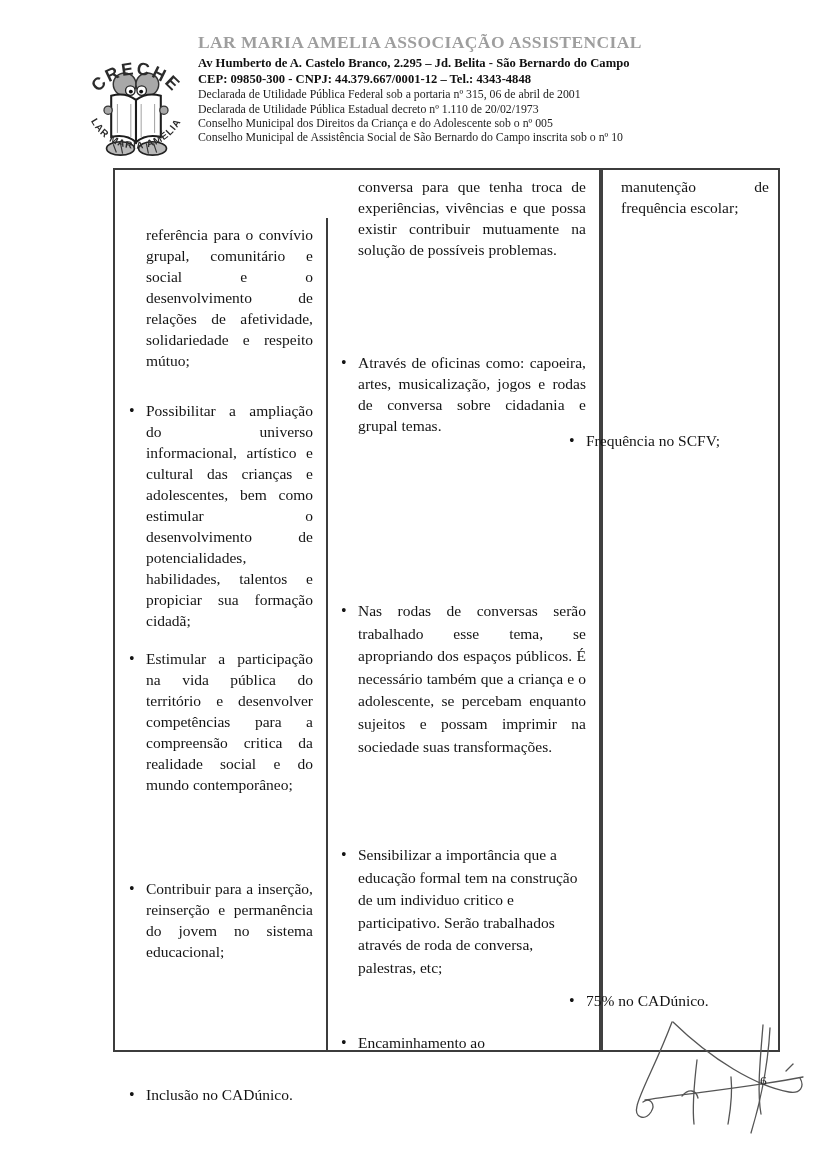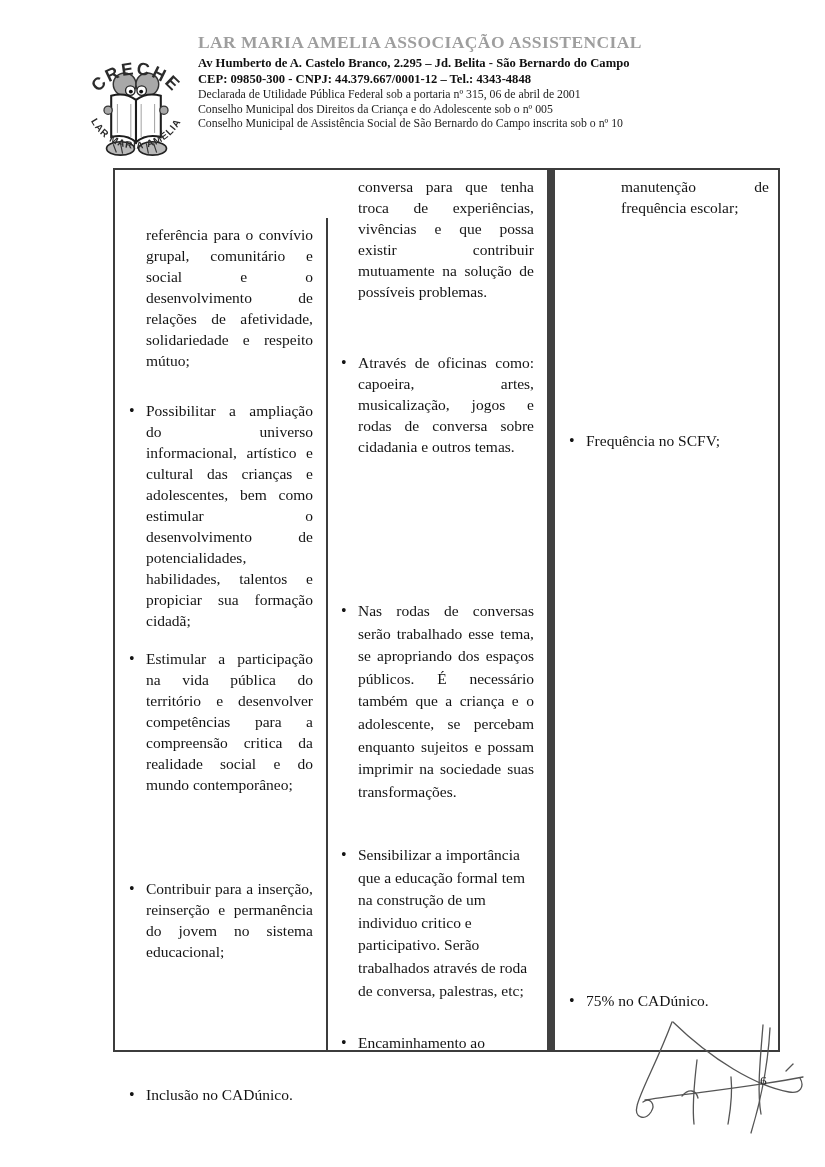--- a/index.html
+++ b/index.html
@@ -19,21 +19,21 @@
   .addr-line { margin:0; font-size:12.6px; font-weight:bold; line-height:15.6px; color:#101010; }
   .cred-line { margin:0; font-size:11.8px; line-height:14.4px; color:#1c1c1c; }
 
   
   .doc-table {
     position:absolute; left:113px; top:168px; width:667px; height:884px;
     border:2px solid #3c3c3c; box-sizing:border-box;
   }
   .col { position:absolute; top:0; bottom:0; box-sizing:border-box; }
   .col-1 { left:0px;   width:213px; border-right:2px solid #3c3c3c;margin-top:48px; }
-  .col-2 { left:212px; width:228px; border-right:8px solid #404040; }
+  .col-2 { left:212px; width:276px; border-right:4px solid #404040; }
   .col-3 { left:440px; width:227px; }
 
   .para {
     position:absolute; left:0; right:0; margin:0;
     padding:0 13px 0 31px;
     font-size:15.5px; line-height:21px; color:#141414;
     text-align:justify;
   }
   .para.bullet::before {
     content:"\2022";
@@ -92,37 +92,38 @@
     <text font-family="Liberation Sans, sans-serif" font-size="9.5" font-weight="bold" fill="#2b2b2b" letter-spacing="1">
       <textPath href="#arcBot" startOffset="50%" text-anchor="middle">LAR MARIA AMÉLIA</textPath>
     </text>
   </svg>
 
   <div class="header-text">
     <p class="org-name">LAR MARIA AMELIA ASSOCIAÇÃO ASSISTENCIAL</p>
     <p class="addr-line">Av Humberto de A. Castelo Branco, 2.295 – Jd. Belita - São Bernardo do Campo</p>
     <p class="addr-line">CEP: 09850-300 - CNPJ: 44.379.667/0001-12 – Tel.: 4343-4848</p>
     <p class="cred-line">Declarada de Utilidade Pública Federal sob a portaria nº 315, 06 de abril de 2001</p>
+    <p class="cred-line">Declarada de Utilidade Pública Estadual decreto nº 1.110 de 20/02/1973</p>
     <p class="cred-line">Conselho Municipal dos Direitos da Criança e do Adolescente sob o nº 005</p>
     <p class="cred-line">Conselho Municipal de Assistência Social de São Bernardo do Campo inscrita sob o nº 10</p>
   </div>
 
   <div class="doc-table">
 
     <div class="col col-1">
       <p class="para" style="top:6px">referência para o convívio grupal, comunitário e social e o desenvolvimento de relações de afetividade, solidariedade e respeito mútuo;</p>
       <p class="para bullet" style="top:182px">Possibilitar a ampliação do universo informacional, artístico e cultural das crianças e adolescentes, bem como estimular o desenvolvimento de potencialidades, habilidades, talentos e propiciar sua formação cidadã;</p>
       <p class="para bullet" style="top:430px">Estimular a participação na vida pública do território e desenvolver competências para a compreensão critica da realidade social e do mundo contemporâneo;</p>
       <p class="para bullet" style="top:660px">Contribuir para a inserção, reinserção e permanência do jovem no sistema educacional;</p>
       <p class="para bullet" style="top:866px">Inclusão no CADúnico.</p>
     </div>
 
     <div class="col col-2">
       <p class="para" style="top:6px">conversa para que tenha troca de experiências, vivências e que possa existir contribuir mutuamente na solução de possíveis problemas.</p>
-      <p class="para bullet" style="top:182px">Através de oficinas como: capoeira, artes, musicalização, jogos e rodas de conversa sobre cidadania e outros temas.</p>
+      <p class="para bullet" style="top:182px">Através de oficinas como: capoeira, artes, musicalização, jogos e rodas de conversa sobre cidadania e grupal temas.</p>
       <p class="para bullet loose" style="top:430px">Nas rodas de conversas serão trabalhado esse tema, se apropriando dos espaços públicos. É necessário também que a criança e o adolescente, se percebam enquanto sujeitos e possam imprimir na sociedade suas transformações.</p>
       <p class="para bullet" style="top:862px">Encaminhamento ao</p>
       <p class="para bullet loose left-align" style="top:674px">Sensibilizar a importância que a educação formal tem na construção de um individuo critico e participativo. Serão trabalhados através de roda de conversa, palestras, etc;</p>
     </div>
 
     <div class="col col-3">
       <p class="para cont-3" style="top:6px">manutenção de frequência escolar;</p>
       <p class="para bullet" style="top:260px">Frequência no SCFV;</p>
       <p class="para bullet" style="top:820px">75% no CADúnico.</p>
     </div>

